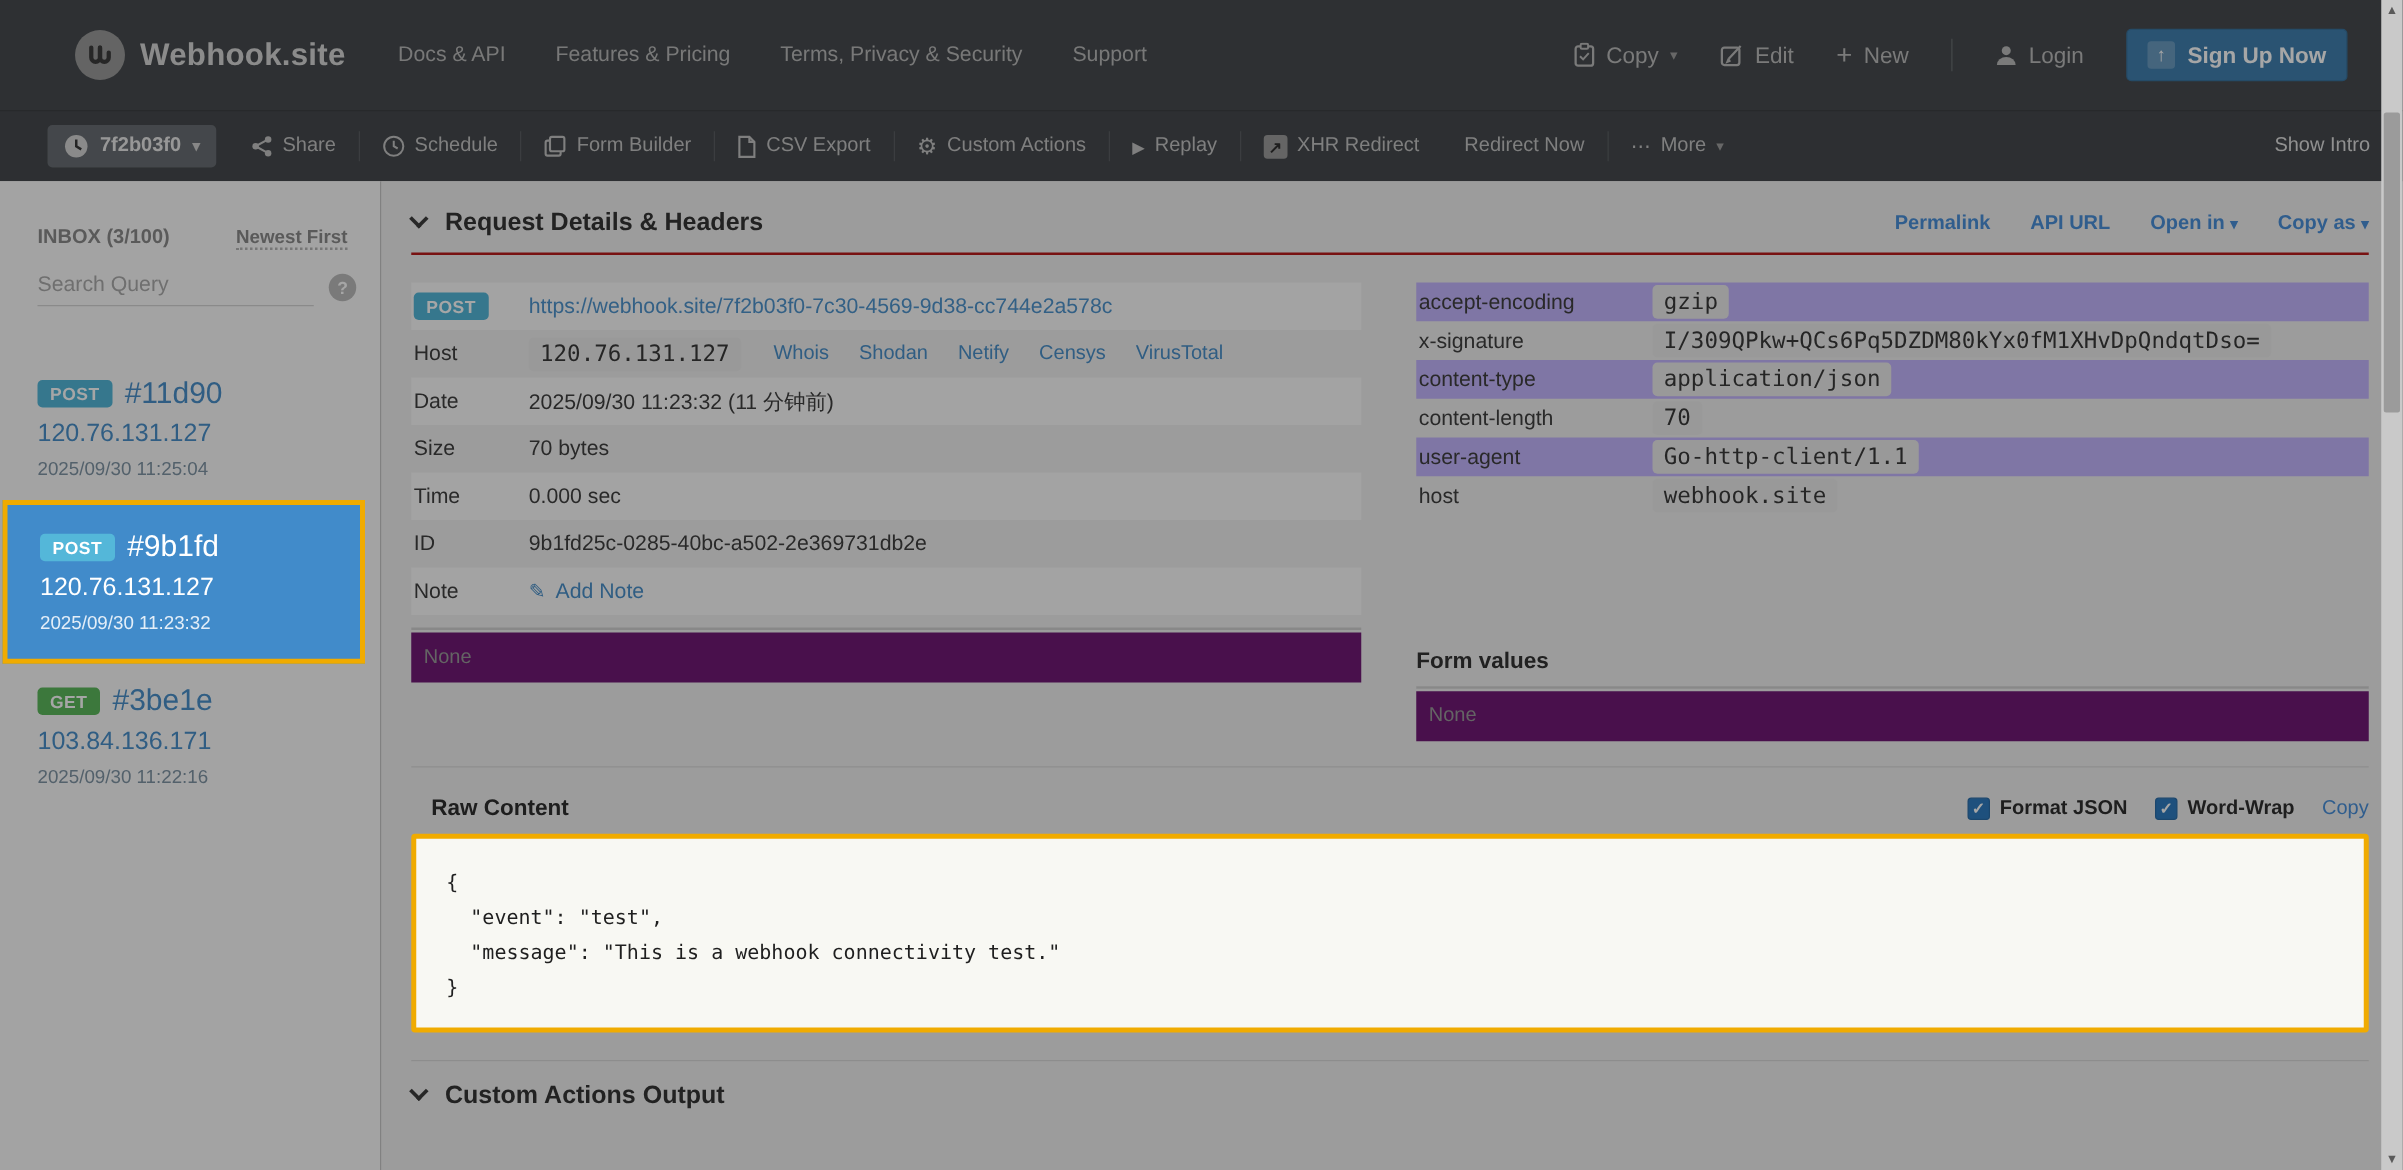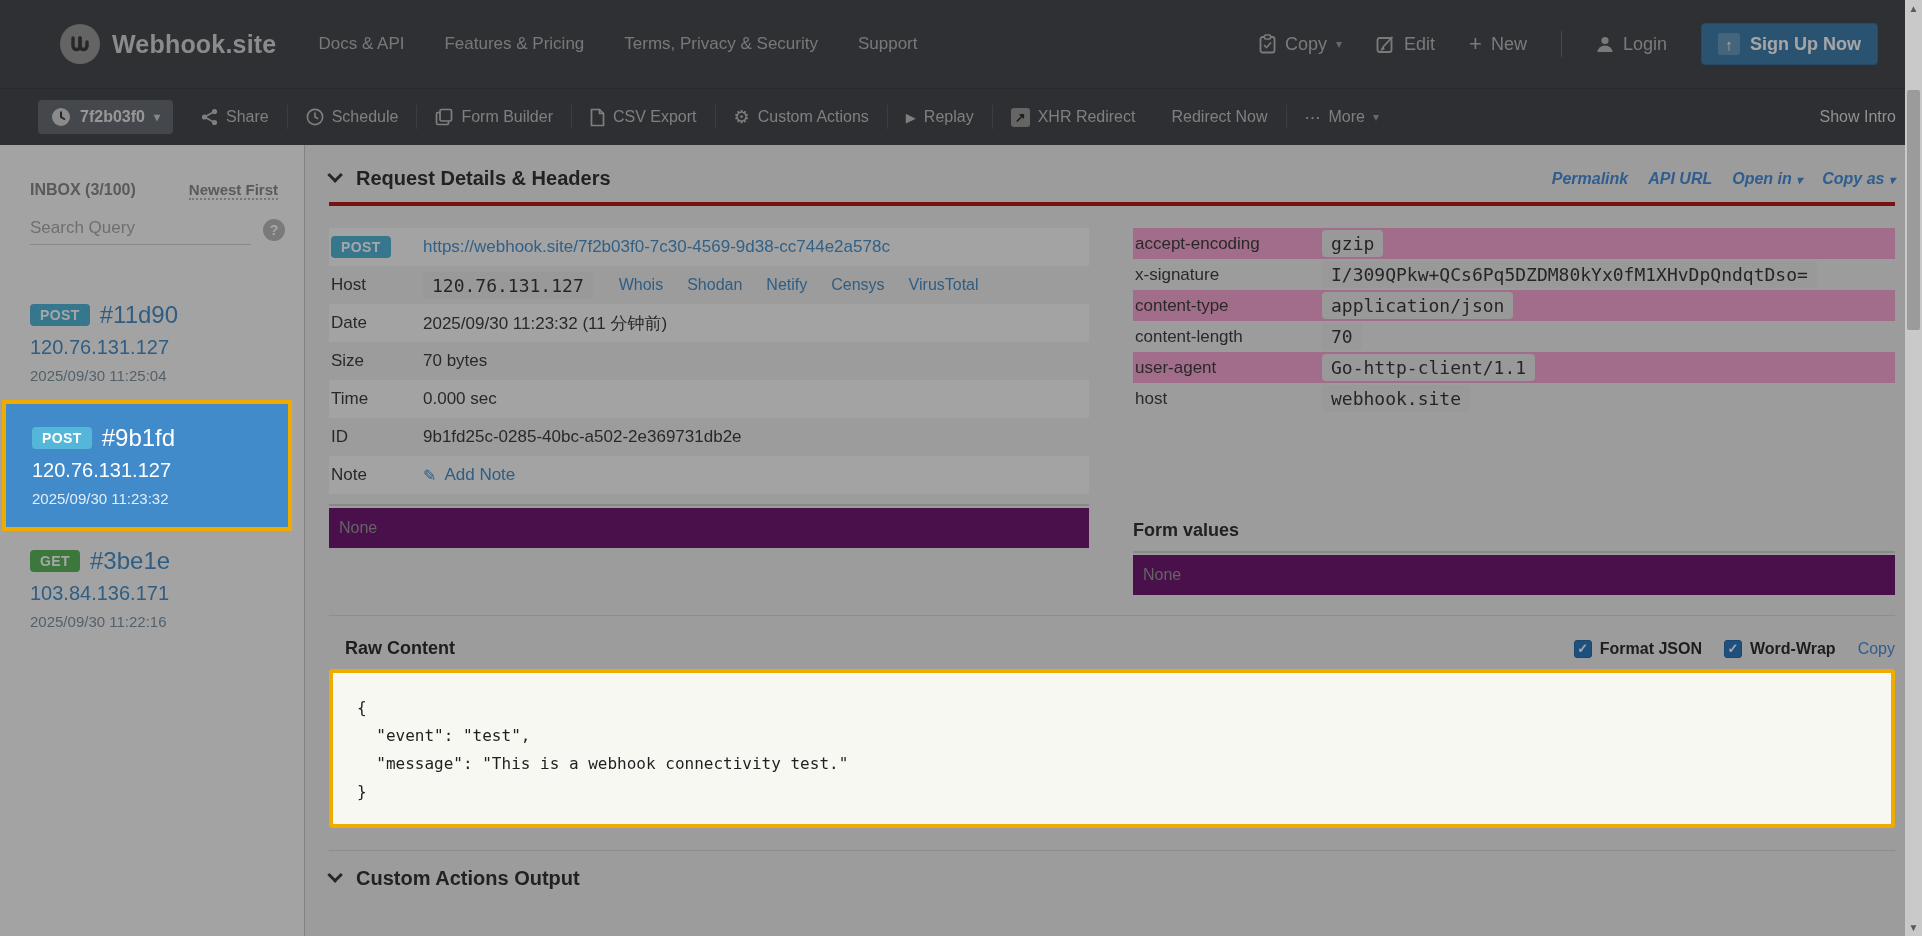--- a/index.html
+++ b/index.html
@@ -56,33 +56,33 @@
   .req-ip { font-size:20px; color:#4a90c9; margin-top:7px; }
   .req-time { font-size:15px; color:#8095a5; margin-top:8px; }
   .req-item.selected { position:relative; z-index:60; background:#418bca; border:4px solid #f0ab00; margin-right:12px; margin-left:2px; padding:20px 10px 20px 26px; }
   .req-item.selected .req-id, .req-item.selected .req-ip { color:#fff; }
   .req-item.selected .req-time { color:#e3eef8; }
   .pagination { position:absolute; bottom:18px; left:30px; display:flex; gap:26px; font-size:18px; }
   .pg { color:#4a90c9; cursor:pointer; white-space:nowrap; }
   .pg.muted { color:#93a9bc; }
 
   
-  .sec-head { display:flex; align-items:center; padding:14px 0 12px; border-bottom:4px solid #b91c1c; }
+  .sec-head { display:flex; align-items:center; padding:14px 0 12px; border-bottom:2px solid #b91c1c; }
   .chev { width:11px; height:11px; border-left:3px solid #3d3d3d; border-bottom:3px solid #3d3d3d; transform:rotate(-45deg) translateY(-2px); margin:0 14px 4px 2px; flex:none; }
   .sec-title { font-size:20px; font-weight:bold; color:#353535; }
-  .head-links { margin-left:auto; display:flex; gap:20px; align-items:center;font-style:italic; }
+  .head-links { margin-left:auto; display:flex; gap:32px; align-items:center; }
   .hlink { color:#4a90d9; font-size:16px; font-weight:bold; cursor:pointer; white-space:nowrap; }
   .cols { display:flex; margin-top:22px; }
   .col-left { width:760px; margin-right:44px; flex:none; }
   .col-right { flex:1; }
   .drow { display:flex; align-items:center; min-height:38px; padding:2px 2px; font-size:17px; color:#3f3f3f; }
   .drow.striped { background:#fafafa; }
   .dlabel { width:92px; flex:none; }
   .hrow { display:flex; align-items:center; min-height:31px; padding:1px 2px; font-size:17px; color:#3f3f3f; }
-  .hrow.striped { background:#f9a8d4; }
+  .hrow.striped { background:#c4b5fd; }
   .hlabel { width:187px; flex:none; }
   .chip { font-family:"DejaVu Sans Mono", monospace; font-size:18px; background:#ececec; color:#3a3a3a; border-radius:4px; padding:3px 9px; white-space:nowrap; }
   .url-link { color:#4f94cd; font-size:17px; cursor:pointer; text-decoration:none; }
   .host-links { display:flex; gap:24px; margin-left:26px; }
   .mini-link { color:#4a90c9; font-size:16px; cursor:pointer;text-align:right; }
   .note-link { color:#4a90c9; font-size:17px; cursor:pointer; display:flex; align-items:center; gap:8px; }
   .pencil { color:#4a90c9; font-size:16px; }
   .kv-head { font-size:18px; font-weight:bold; color:#333; margin-top:26px; }
   .kv-hr { border-top:2px solid #d2d2d2; margin-top:10px; }
   .none-bar { background:#701a75; color:#9a9a9a; font-size:16px; padding:11px 10px; margin-top:2px; }

